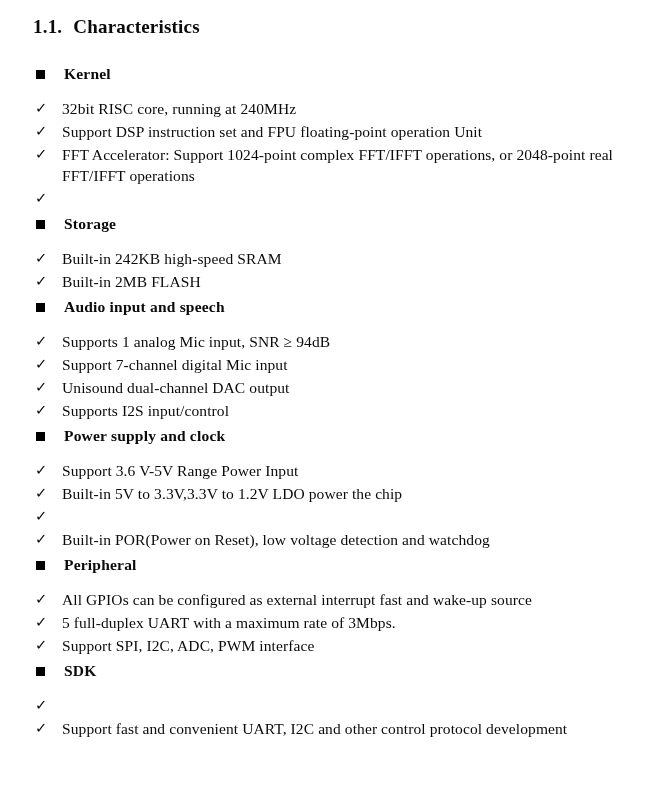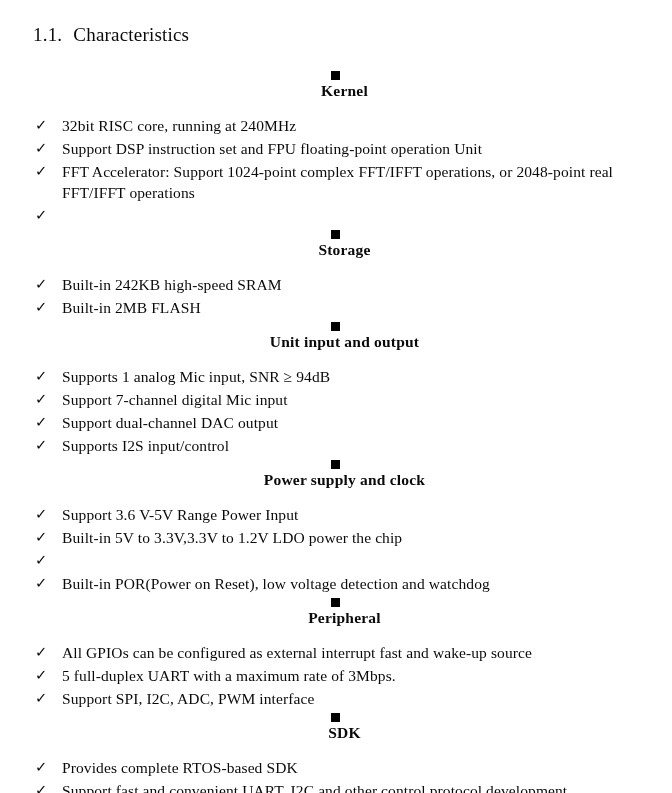--- a/index.html
+++ b/index.html
@@ -15,39 +15,38 @@
     overflow: hidden;
   }
   .page {
     box-sizing: border-box;
     width: 672px;
     height: 793px;
     padding-top: 11px;
     overflow: hidden;
   }
   .doc-title {
-    margin: 12px 0 0 33px;
+    margin: 4px 0 0 33px;
     font-size: 19px;
-    font-weight: normal;
+    font-weight: bold;
     line-height: 24px;
     letter-spacing: 0.2px;
   }
   .doc-title .title-num {
     margin-right: 11px;
   }
   .section-heading {
     display: flex;
     align-items: center;
-    padding-left: 17px;
+    padding-left: 36px;
     margin: 4px 0 13px 0;
     font-size: 15.5px;
     font-weight: bold;
     line-height: 22px;
     letter-spacing: 0.2px;
-    flex-direction: column;
   }
   .section:first-child .section-heading {
     margin-top: 24px;
   }
   .square-bullet {
     width: 9px;
     height: 9px;
     background: #000000;
     margin-right: 19px;
     flex: 0 0 auto;
@@ -123,36 +122,36 @@
   <li class="item">
     <span class="check">✓</span>
     <span class="item-text">Built-in 2MB FLASH</span>
   </li>
 </ul>
   </section>
 
   <section class="section">
     <div class="section-heading">
       <span class="square-bullet"></span>
-      <span class="heading-text">Unit input and output</span>
+      <span class="heading-text">Audio input and speech</span>
     </div>
     <ul class="items">
   <li class="item">
     <span class="check">✓</span>
     <span class="item-text">Supports 1 analog Mic input, SNR ≥ 94dB</span>
   </li>
 
   <li class="item">
     <span class="check">✓</span>
     <span class="item-text">Support 7-channel digital Mic input</span>
   </li>
 
   <li class="item">
     <span class="check">✓</span>
-    <span class="item-text">Support dual-channel DAC output</span>
+    <span class="item-text">Unisound dual-channel DAC output</span>
   </li>
 
   <li class="item">
     <span class="check">✓</span>
     <span class="item-text">Supports I2S input/control</span>
   </li>
 </ul>
   </section>
 
   <section class="section">
@@ -206,21 +205,20 @@
   </section>
 
   <section class="section">
     <div class="section-heading">
       <span class="square-bullet"></span>
       <span class="heading-text">SDK</span>
     </div>
     <ul class="items">
   <li class="item">
     <span class="check">✓</span>
-    <span class="item-text">Provides complete RTOS-based SDK</span>
   </li>
 
   <li class="item">
     <span class="check">✓</span>
     <span class="item-text">Support fast and convenient UART, I2C and other control protocol development</span>
   </li>
 </ul>
   </section>
 </div>
 </div>

